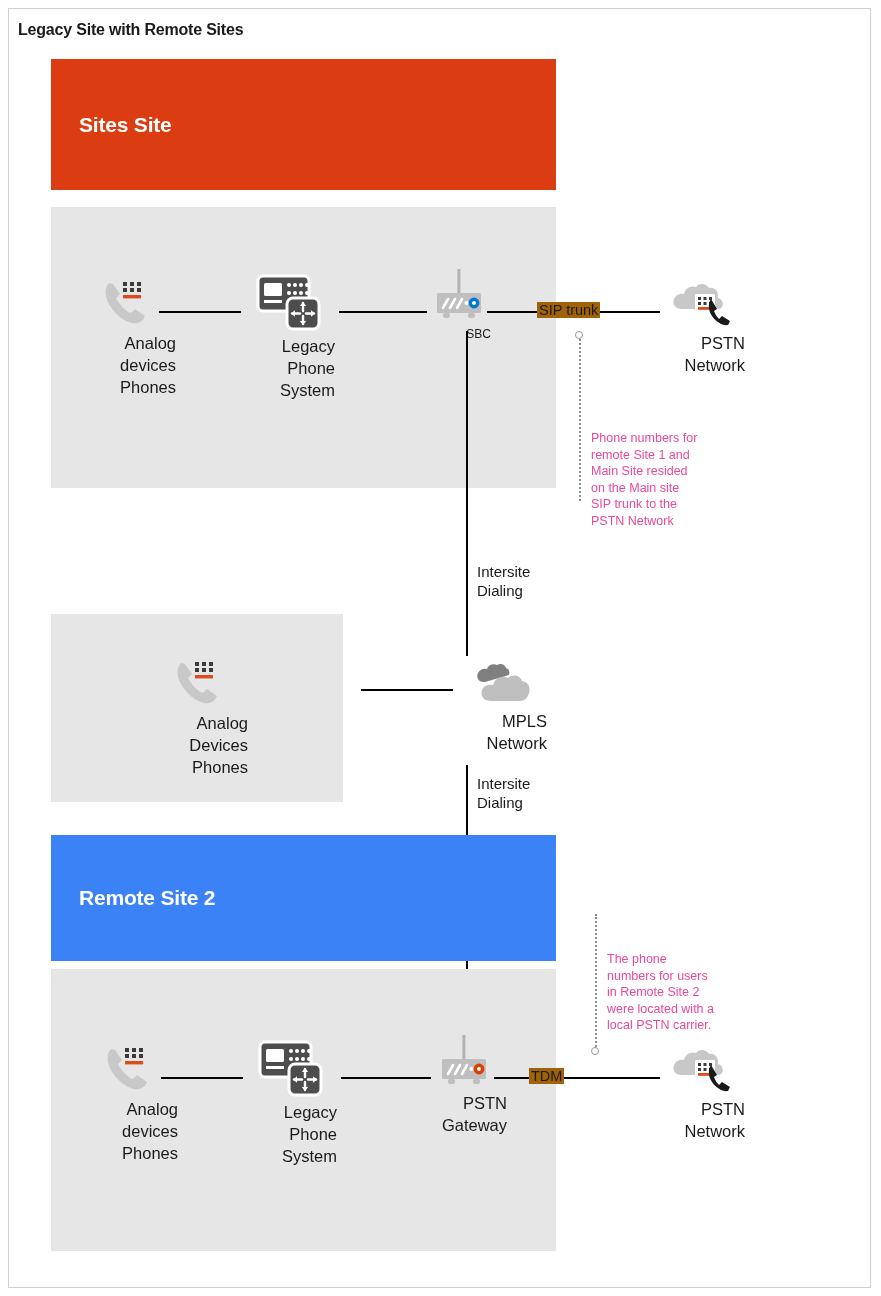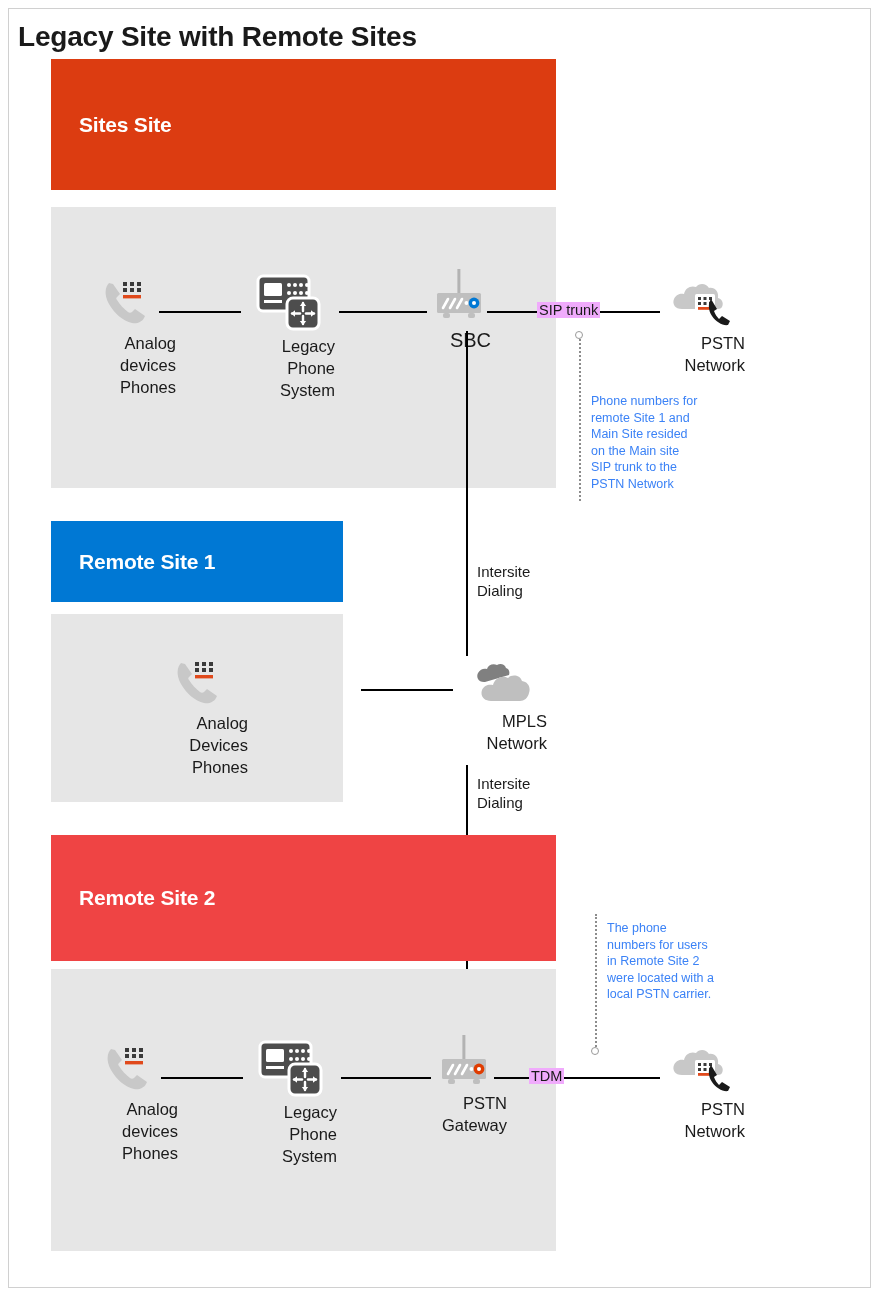--- a/index.html
+++ b/index.html
@@ -12,38 +12,38 @@
   }
   #page {
     position:absolute; left:8px; top:8px;
     width:863px; height:1280px;
     border:1px solid #d0d0d0;
     background:#ffffff;
     box-sizing:border-box;
   }
   .title {
     position:absolute; left:9px; top:12px;
-    font-size:28px; font-weight:bold; color:#1a1a1a;
+    font-size:16px; font-weight:bold; color:#1a1a1a;
     letter-spacing:-0.2px;
   }
   .banner {
     position:absolute;
     display:flex; align-items:center;
     color:#ffffff; font-size:21px; font-weight:bold;
     padding-left:28px; box-sizing:border-box;
     letter-spacing:-0.2px;
   }
   .panel { position:absolute; background:#e6e6e6; }
 
   .node { position:absolute; text-align:right; }
   .node .caption {
     font-size:16.5px; color:#1a1a1a; line-height:1.32;
     white-space:pre-line; margin-top:4px;
   }
-  .node.small .caption { font-size:20px; }
+  .node.small .caption { font-size:12px; }
 
   .ico { position:relative; margin:0 auto; }
 
   
   .ico-analog { width:56px; height:52px; }
   
   .ico-legacy { width:66px; height:58px; }
   
   .ico-gw { width:62px; height:56px; }
   
@@ -51,21 +51,21 @@
   .ico-pstn { width:64px; height:48px; }
 
   .link {
     position:absolute; background:#000000;
   }
   .link.h { height:2px; }
   .link.v { width:2px; }
 
   .edge-label {
     position:absolute;
-    background:#f0abfc; padding:0 2px;
+    background:#a16207; padding:0 2px;
     font-size:14.5px; color:#1a1a1a;
     white-space:nowrap;
   }
   .sub-label {
     position:absolute;
     font-size:15px; color:#1a1a1a; line-height:1.25;
     white-space:pre-line;
   }
 
   .callout { position:absolute; }
@@ -74,22 +74,22 @@
     width:0; border-left:2px dotted #8c8c8c;
   }
   .callout .anchor {
     position:absolute; left:-4px;
     width:8px; height:8px; border-radius:50%;
     border:1.6px solid #9a9a9a; background:#ffffff;
     box-sizing:border-box;
   }
   .callout .ctext {
     position:absolute; left:12px;
-    font-size:12.5px; color:#3b82f6; line-height:1.32;
-    white-space:pre-line; width:108px;
+    font-size:12.5px; color:#ec4899; line-height:1.32;
+    white-space:pre-line; width:108px;margin-top:37px;
   }
 </style>
 </head>
 <body>
 
 <div id="page">
 
   <div class="title">Legacy Site with Remote Sites</div>
 
   <div class="banner" style="left:42px; top:50px; width:505px; height:131px; background:#DC3C11;">
@@ -200,23 +200,20 @@
     <div class="caption">PSTN
 Network</div>
   </div>
 
   <div class="callout" style="left:570px; top:322px; width:130px; height:170px;">
     <div class="anchor" style="top:0;"></div>
     <div class="dots" style="top:8px; height:162px;"></div>
     <div class="ctext" style="top:62px;">Phone numbers for remote Site 1 and Main Site resided on the Main site SIP trunk to the PSTN Network</div>
   </div>
 
-  <div class="banner" style="left:42px; top:512px; width:292px; height:81px; background:#0078D4;">
-    <span>Remote Site 1</span>
-  </div>
 
   <div class="panel" style="left:42px; top:605px; width:292px; height:188px;"></div>
 
   <div class="link v" style="left:457px; top:322px; width:2px; height:325px;"></div>
   <div class="sub-label" style="left:468px; top:554px;">Intersite
 Dialing</div>
 
   <div class="node" style="left:144px; top:648px; width:95px;">
     <div class="ico ico-analog">
       <svg width="56" height="52" viewBox="0 0 56 52">
@@ -247,30 +244,30 @@
       </svg>
     </div>
     <div class="caption">MPLS
 Network</div>
   </div>
 
   <div class="link v" style="left:457px; top:756px; width:2px; height:312px;"></div>
   <div class="sub-label" style="left:468px; top:766px;">Intersite
 Dialing</div>
 
-  <div class="banner" style="left:42px; top:826px; width:505px; height:126px; background:#ef4444;">
+  <div class="banner" style="left:42px; top:826px; width:505px; height:126px; background:#3b82f6;">
     <span>Remote Site 2</span>
   </div>
 
   <div class="panel" style="left:42px; top:960px; width:505px; height:282px;"></div>
 
   <div class="callout" style="left:586px; top:905px; width:130px; height:145px;">
     <div class="dots" style="top:0; height:133px;"></div>
     <div class="anchor" style="top:133px;"></div>
-    <div class="ctext" style="top:6px;">The phone numbers for users in Remote Site 2 were located with a local PSTN carrier.</div>
+    <div class="ctext" style="top:0;">The phone numbers for users in Remote Site 2 were located with a local PSTN carrier.</div>
   </div>
 
   <div class="link h" style="left:152px; top:1068px; width:82px;"></div>
   <div class="link h" style="left:332px; top:1068px; width:90px;"></div>
   <div class="link h" style="left:485px; top:1068px; width:166px;"></div>
 
   <div class="node" style="left:74px; top:1034px; width:95px;">
     <div class="ico ico-analog">
       <svg width="56" height="52" viewBox="0 0 56 52">
         <path d="M8 6 C4 10 3 18 8 27 C13 36 22 44 31 46 C36 47 41 45 43 41 L44 39 L34 32 L31 35 C30 36 28 36 27 35 C23 32 19 28 16 23 C15 22 15 21 16 20 L19 17 L12 7 Z" fill="#C8C8C8"></path>

